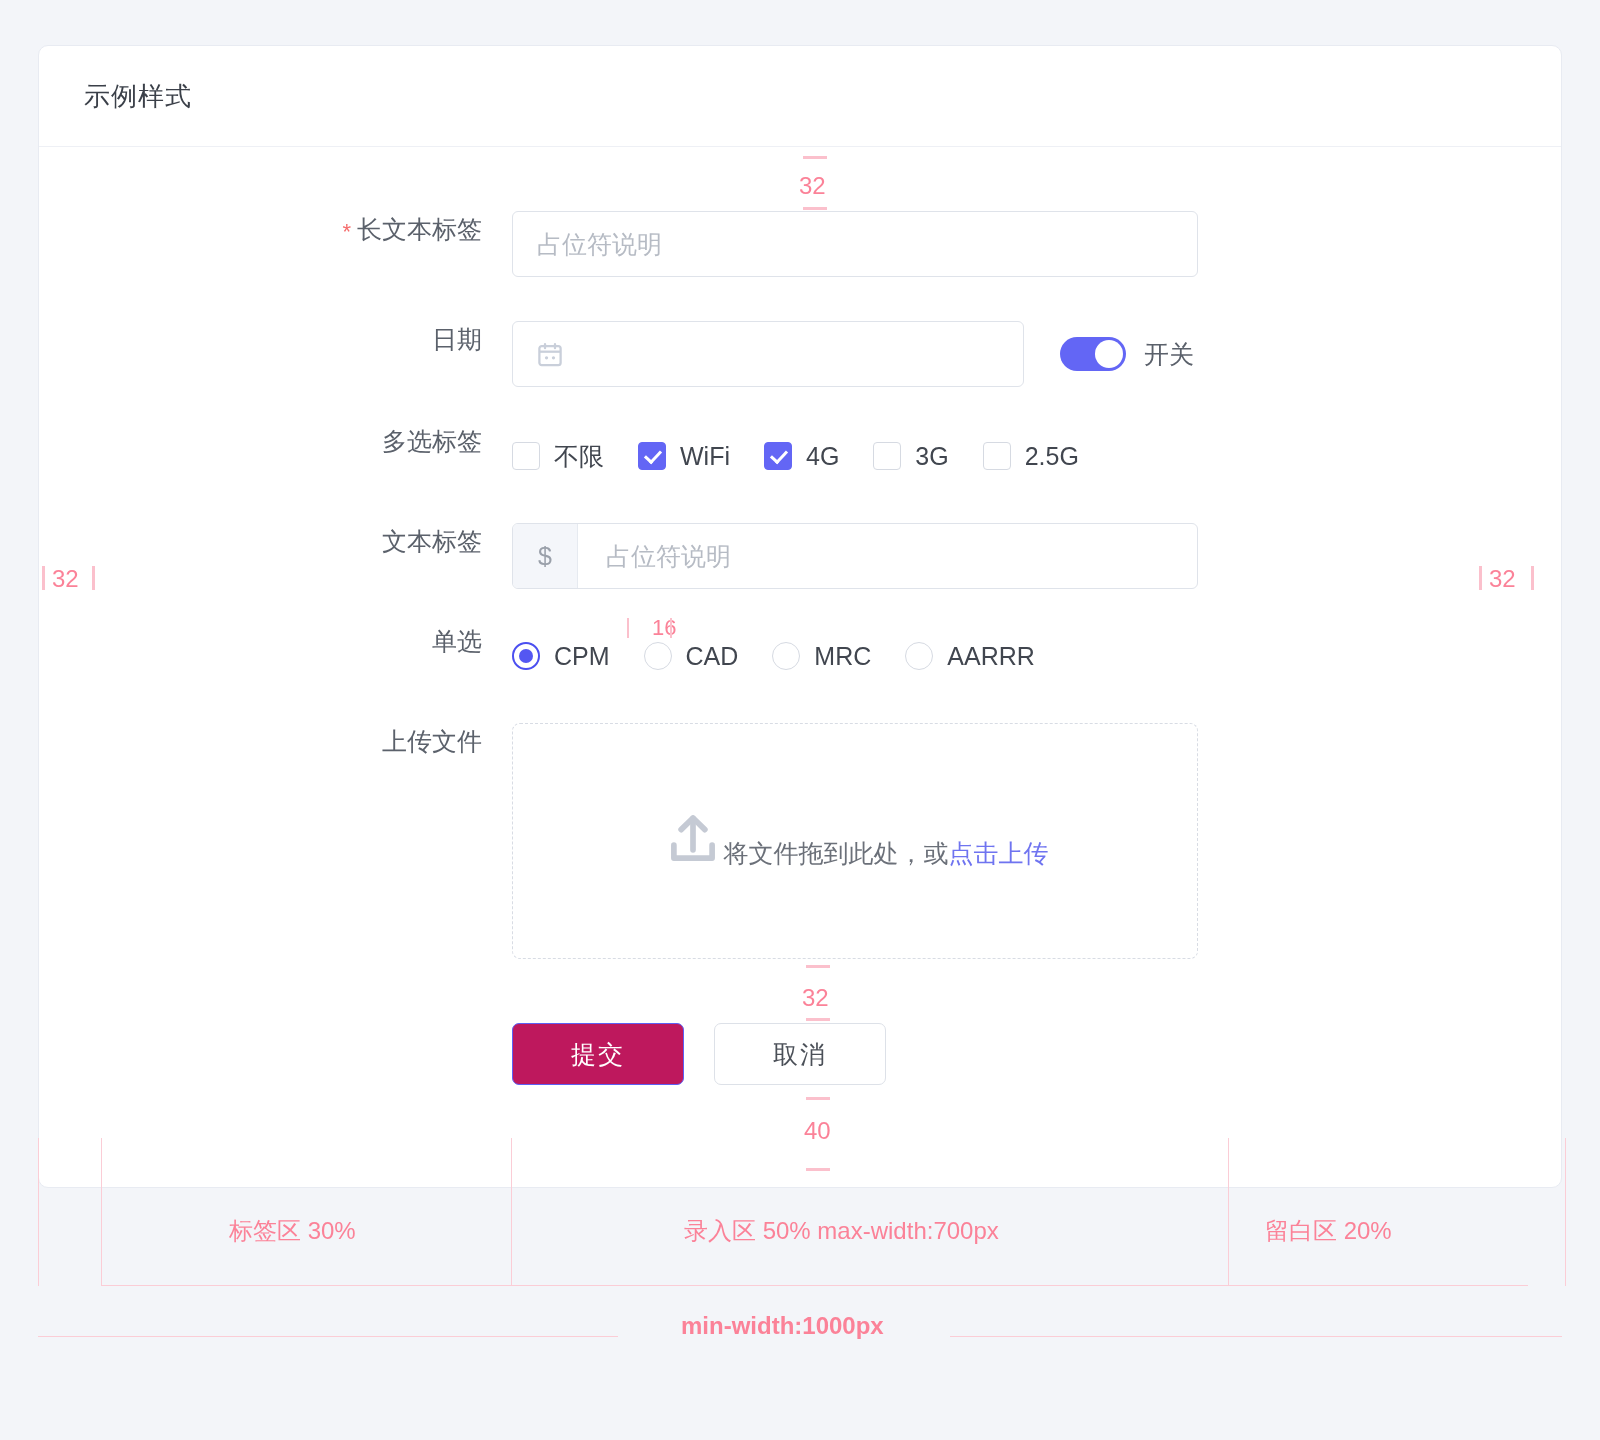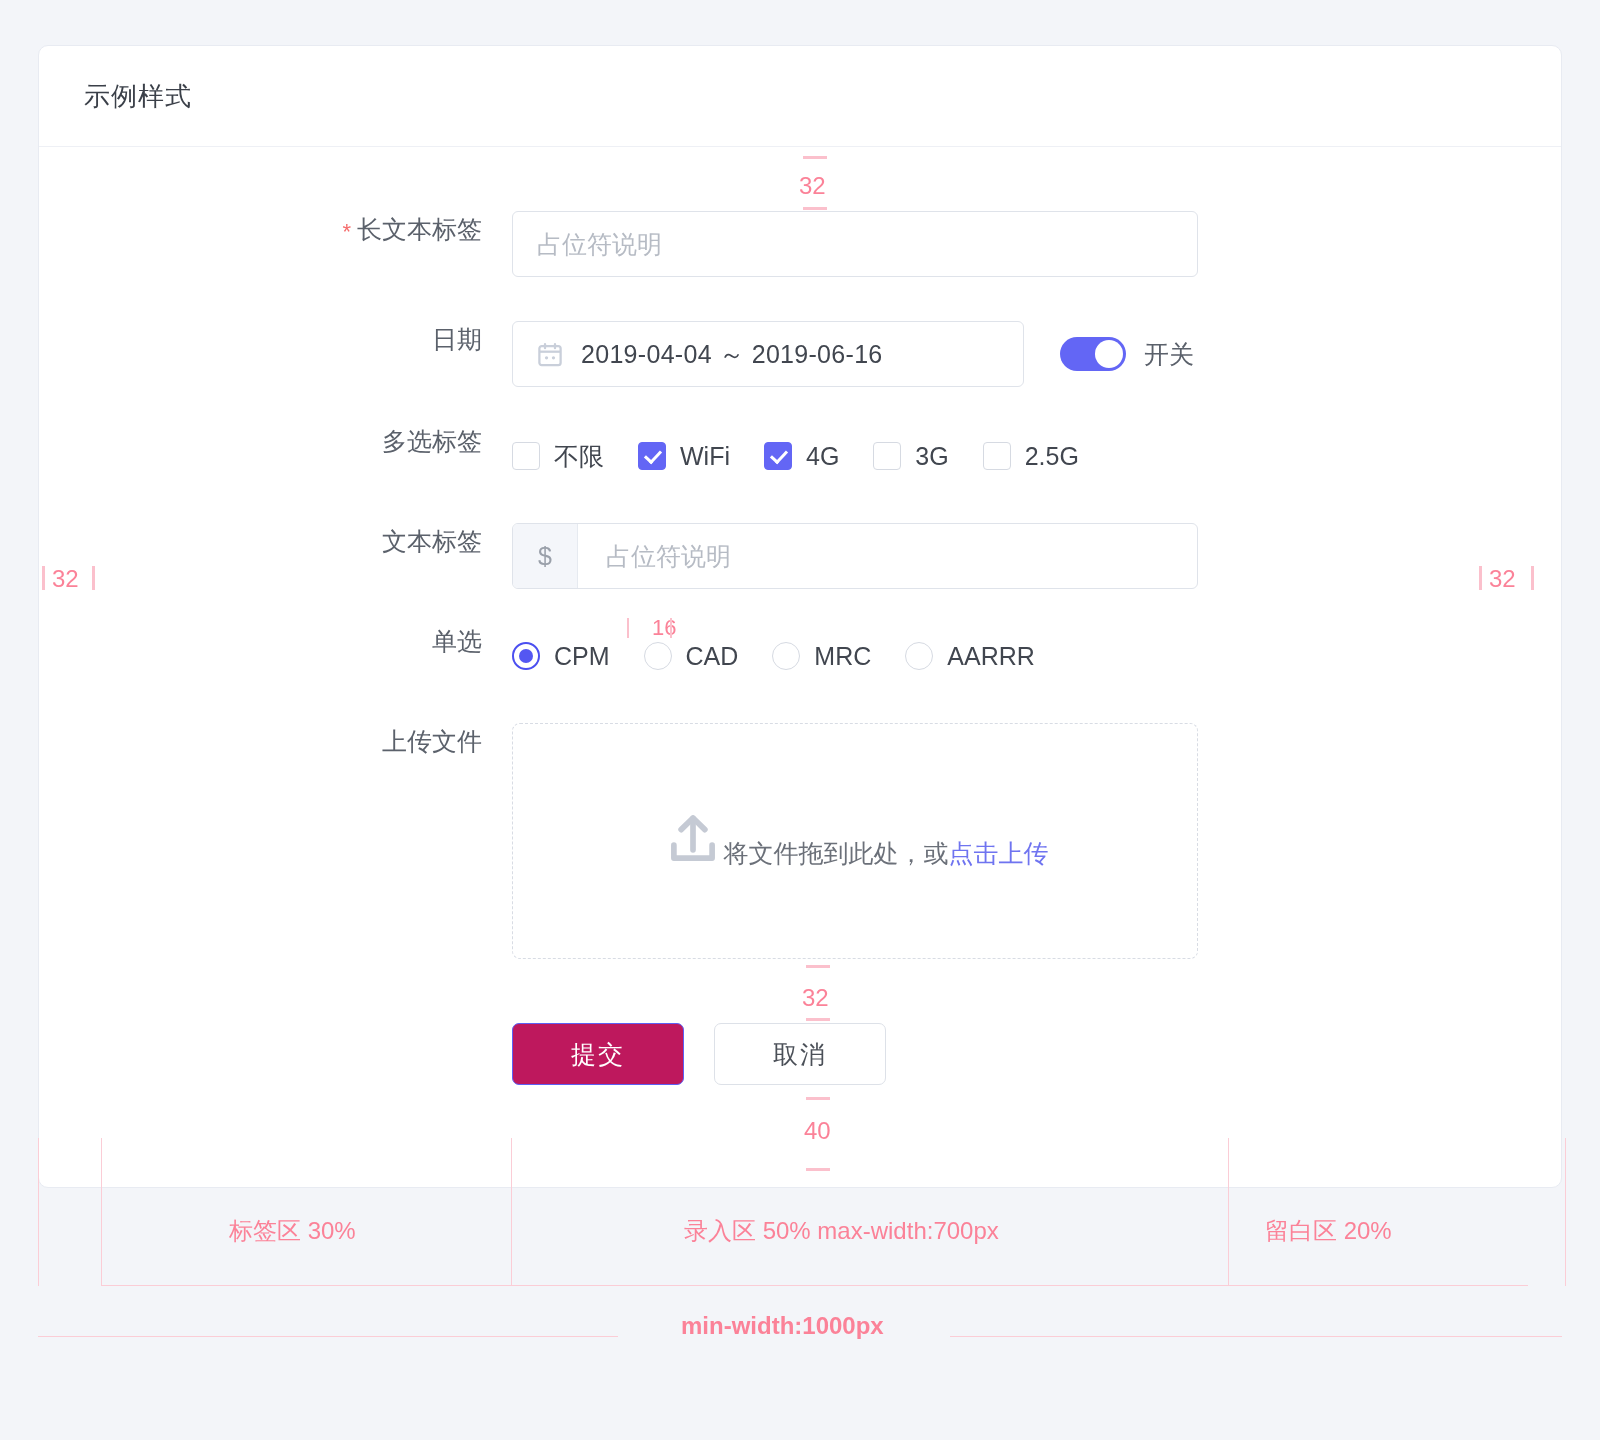--- a/index.html
+++ b/index.html
@@ -306,21 +306,20 @@
         <div class="date-input">
           <span style="display:flex;">
             <svg class="cal-icon" viewBox="0 0 24 24" fill="none" xmlns="http://www.w3.org/2000/svg">
               <rect x="2.2" y="4.2" width="19.6" height="17.6" rx="2.2" stroke="#c9cfda" stroke-width="2.1"></rect>
               <path d="M2.6 9.4H21.4" stroke="#c9cfda" stroke-width="2.1"></path>
               <path d="M7.4 2.4V6.2M16.6 2.4V6.2" stroke="#c9cfda" stroke-width="2.1" stroke-linecap="round"></path>
               <circle cx="8.8" cy="15.1" r="1.5" fill="#c9cfda"></circle>
               <circle cx="15.2" cy="15.1" r="1.5" fill="#c9cfda"></circle>
             </svg>
           </span>
-          <span class="date-text">2019-04-04 ～ 2019-06-16</span>
         </div>
         <div class="switch-wrap">
           <div class="switch">
             <div class="knob"></div>
           </div>
           <span class="switch-label">开关</span>
         </div>
       </div>
     </div>
 

